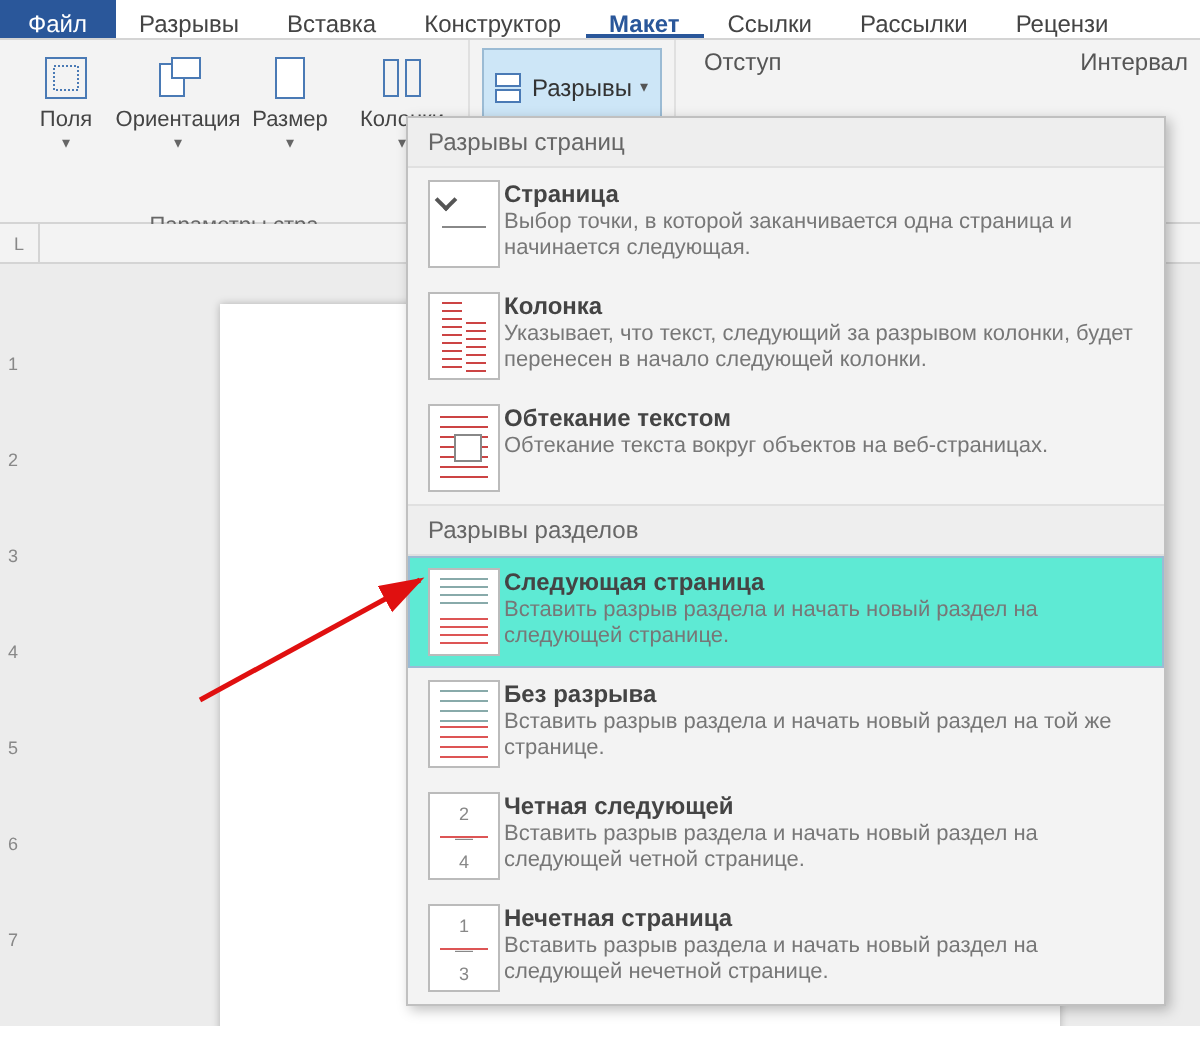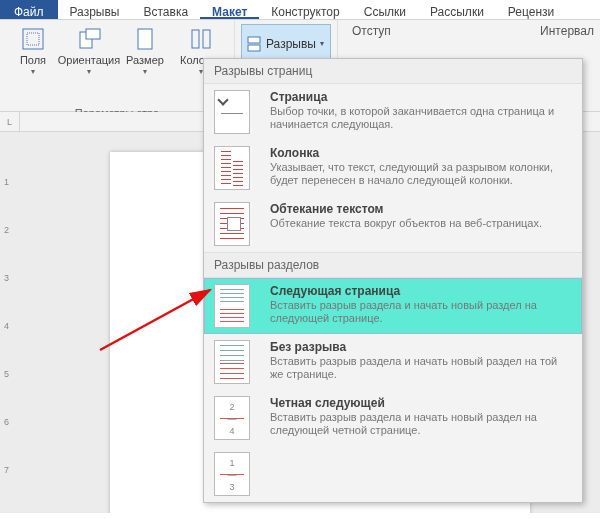--- a/index.html
+++ b/index.html
@@ -38,21 +38,21 @@
   .vruler { width: 20px; background: #fdfdfd; border-right: 1px solid #d4d4d4; position: relative; }
   .vr-inner { position: absolute; top: 0; bottom: 0; left: 0; right: 0; background: repeating-linear-gradient(to bottom, transparent 0 3px, #bbb 3px 4px, transparent 4px 24px); }
   .vr-num { position: absolute; font-size: 9px; color: #888; left: 4px; }
   .paper { margin: 20px 0 0 90px; width: 420px; height: 600px; background: #fff; box-shadow: 0 0 4px rgba(0,0,0,0.25); }
   .doc { flex: 1; position: relative; overflow: hidden; }
 
   
   .gallery { position: absolute; top: 58px; left: 203px; width: 380px; background: #f3f3f3; border: 1px solid #c0c0c0; box-shadow: 2px 2px 6px rgba(0,0,0,0.25); z-index: 10; }
   .gallery-section-hdr { background: #eeeeee; color: #666; font-size: 12px; padding: 5px 10px; border-top: 1px solid #e0e0e0; border-bottom: 1px solid #e0e0e0; }
   .gallery-section-hdr:first-child { border-top: none; }
-  .gitem { display: flex; padding: 6px 10px; gap: 20px; cursor: pointer; }
+  .gitem { display: flex; padding: 6px 10px; gap: 2px; cursor: pointer; }
   .gitem:hover, .gitem.hovered { background: #5eead4; border: 1px solid #9bbbd4; padding: 5px 9px; }
   .gicon { width: 36px; height: 44px; flex-shrink: 0; border: 1px solid #bbb; background: #fff; position: relative; }
   .gtxt { flex: 1; }
   .gtitle { font-size: 12px; font-weight: 600; color: #444; margin-bottom: 1px; }
   .gdesc { font-size: 11px; color: #777; line-height: 13px; }
 
   
   .ic-page::after { content:""; position:absolute; left:6px; top:22px; right:6px; height:1px; background:#888; }
   .ic-page::before { content:""; position:absolute; left:4px; top:5px; width:6px; height:6px; border-left:2px solid #555; border-bottom:2px solid #555; transform: rotate(-45deg); }
   .ic-col::before { content:""; position:absolute; left:6px; top:4px; width:10px; height:36px; background:repeating-linear-gradient(#c44 0 1px, transparent 1px 4px);}
@@ -71,22 +71,22 @@
   
   .arrow { position: absolute; z-index: 20; pointer-events: none; }
 </style>
 </head>
 <body>
 
 <div class="tabs">
   <div class="tab file">Файл</div>
   <div class="tab">Разрывы</div>
   <div class="tab">Вставка</div>
+  <div class="tab">Конструктор</div>
   <div class="tab active">Макет</div>
-  <div class="tab">Конструктор</div>
   <div class="tab">Ссылки</div>
   <div class="tab">Рассылки</div>
   <div class="tab">Рецензи</div>
 </div>
 
 <div class="ribbon">
   <div class="ribbon-group">
     <div class="ribbon-group-btns">
       <div class="rbtn">
         <span class="ico">
@@ -226,20 +226,24 @@
     <div class="gtxt">
       <div class="gtitle">Четная следующей</div>
       <div class="gdesc">Вставить разрыв раздела и начать новый раздел на следующей четной странице.</div>
     </div>
   </div>
 
   <div class="gitem">
     <div class="gicon ic-odd">
         <span class="mid"></span>
       </div>
+    <div class="gtxt">
+      <div class="gtitle">Нечетная страница</div>
+      <div class="gdesc">Вставить разрыв раздела и начать новый раздел на следующей нечетной странице.</div>
+    </div>
   </div>
 </div>
 
 <svg class="arrow" style="left:90px; top:280px;" width="140" height="80">
   <defs>
       <marker id="ah" markerWidth="10" markerHeight="10" refX="8" refY="3" orient="auto">
         <path d="M0,0 L0,6 L9,3 z" fill="#e01010"></path>
       </marker>
     </defs>
   <line x1="10" y1="70" x2="120" y2="10" stroke="#e01010" stroke-width="2.5" marker-end="url(#ah)"></line>

